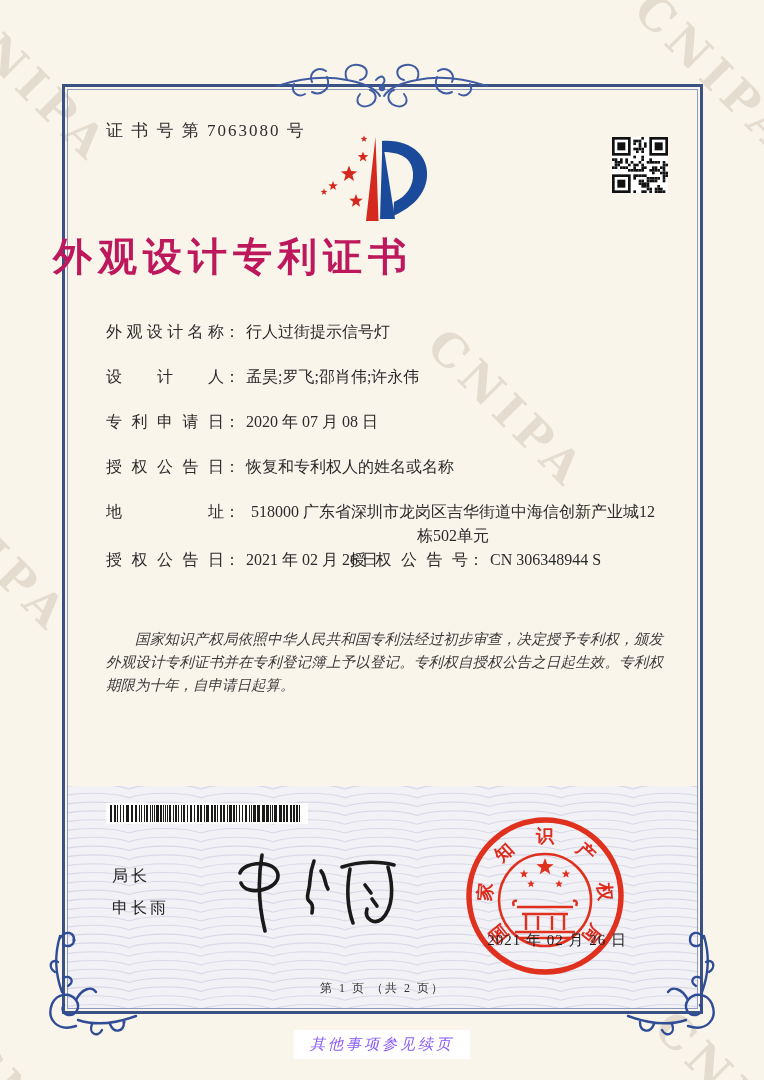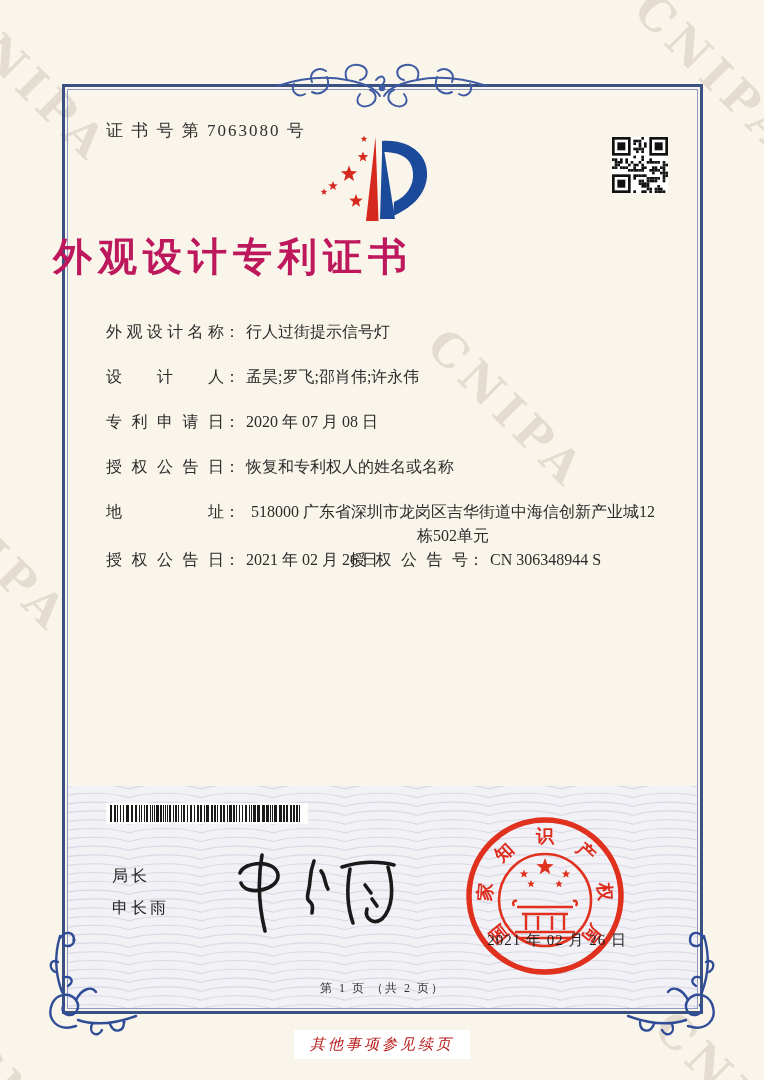--- a/index.html
+++ b/index.html
@@ -48,21 +48,21 @@
   
   .sig-title{position:absolute; left:112px; top:866px; font-size:16px; letter-spacing:3px; color:#222;}
   .sig-name{position:absolute; left:112px; top:898px; font-size:16px; letter-spacing:3px; color:#222;text-align:center;}
   .sig-hand{position:absolute; left:222px; top:843px;}
   
   .seal{position:absolute; left:460px; top:810px;}
   .seal-date{position:absolute; left:472px; top:931px; width:170px; text-align:center;
     font-size:15px; letter-spacing:1px; color:#1d1d1d;}
   .page-info{position:absolute; left:62px; width:641px; top:980px; text-align:center; font-size:12px; color:#333; letter-spacing:2px;}
   .cont-note{position:absolute; left:50%; transform:translateX(-50%); top:1030px;
-    background:#ffffff; padding:5px 16px; font-size:15px; letter-spacing:3px; color:#b91c1c; font-style:italic;}
+    background:#ffffff; padding:5px 16px; font-size:15px; letter-spacing:3px; color:#8b5cf6; font-style:italic;}
   
   .ornament-top{position:absolute; left:272px; top:56px;}
   .corner{position:absolute;}
   .corner.bl{left:30px; top:928px;}
   .corner.br{left:619px; top:928px; transform:scaleX(-1);}
   .qr{position:absolute; left:612px; top:137px;}
   .logo{position:absolute; left:316px; top:129px;}
 </style>
 </head>
 <body>
@@ -319,20 +319,21 @@
       <span>
         <span class="field-label">授权公告日</span><span class="field-colon">：</span><span class="field-value">2021 年 02 月 26 日</span>
       </span>
       <span class="grant-right">
         <span class="field-label">授权公告号</span><span class="field-colon">：</span><span class="field-value">CN 306348944 S</span>
       </span>
     </div>
   </div>
 
   <div class="body-text">
+    <p>国家知识产权局依照中华人民共和国专利法经过初步审查，决定授予专利权，颁发外观设计专利证书并在专利登记簿上予以登记。专利权自授权公告之日起生效。专利权期限为十年，自申请日起算。</p>
   </div>
 
   <div class="barcode">
     <svg id="barcode-svg" width="194" height="17">
         <rect x="0" y="0" width="2" height="17" fill="#1a1a1a"></rect>
         <rect x="4" y="0" width="2" height="17" fill="#1a1a1a"></rect>
         <rect x="7" y="0" width="1" height="17" fill="#1a1a1a"></rect>
         <rect x="10" y="0" width="1" height="17" fill="#1a1a1a"></rect>
         <rect x="13" y="0" width="1" height="17" fill="#1a1a1a"></rect>
         <rect x="16" y="0" width="3" height="17" fill="#1a1a1a"></rect>

